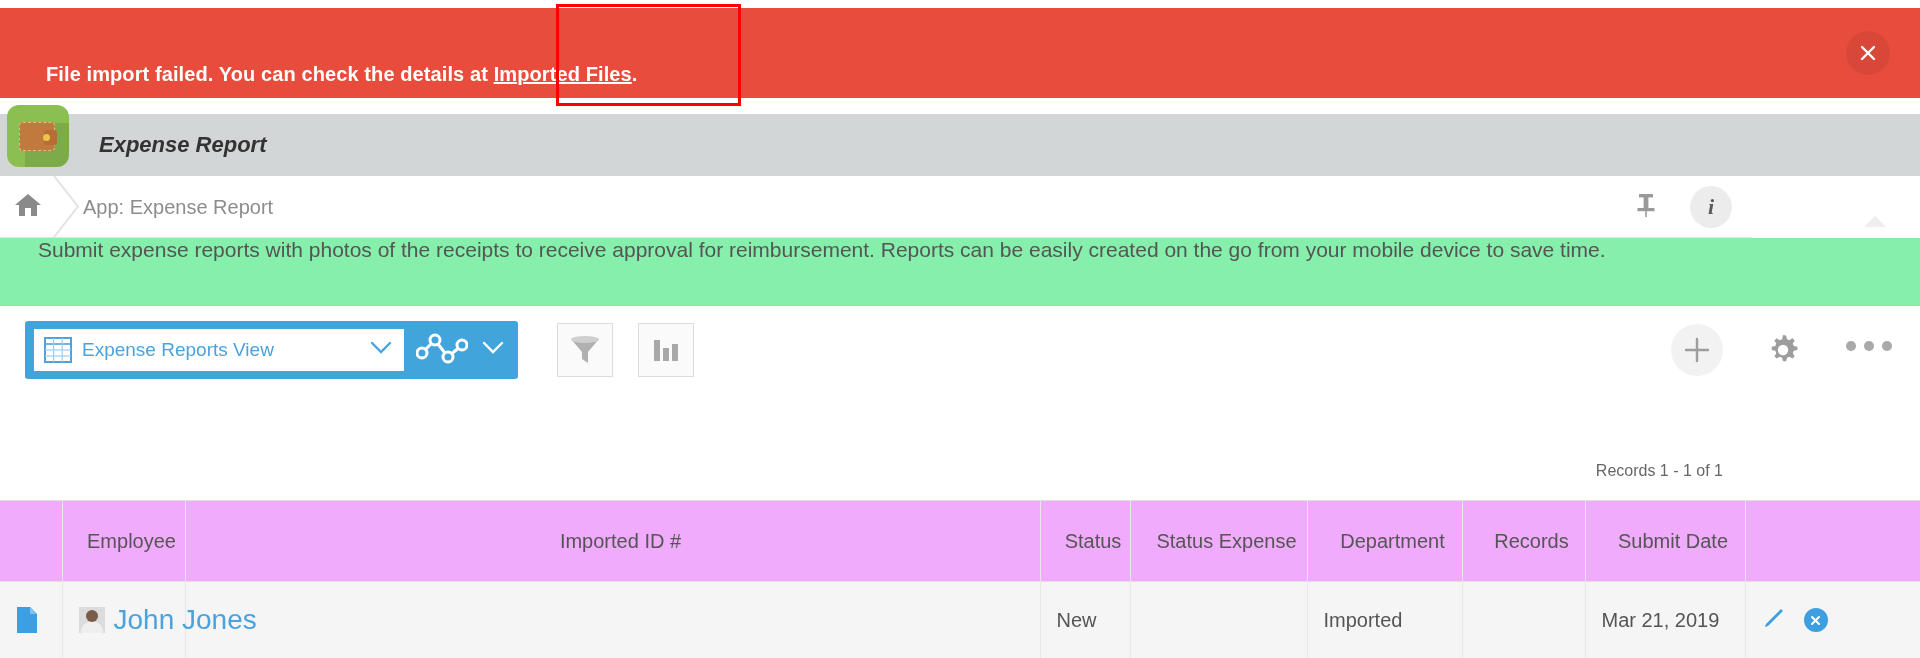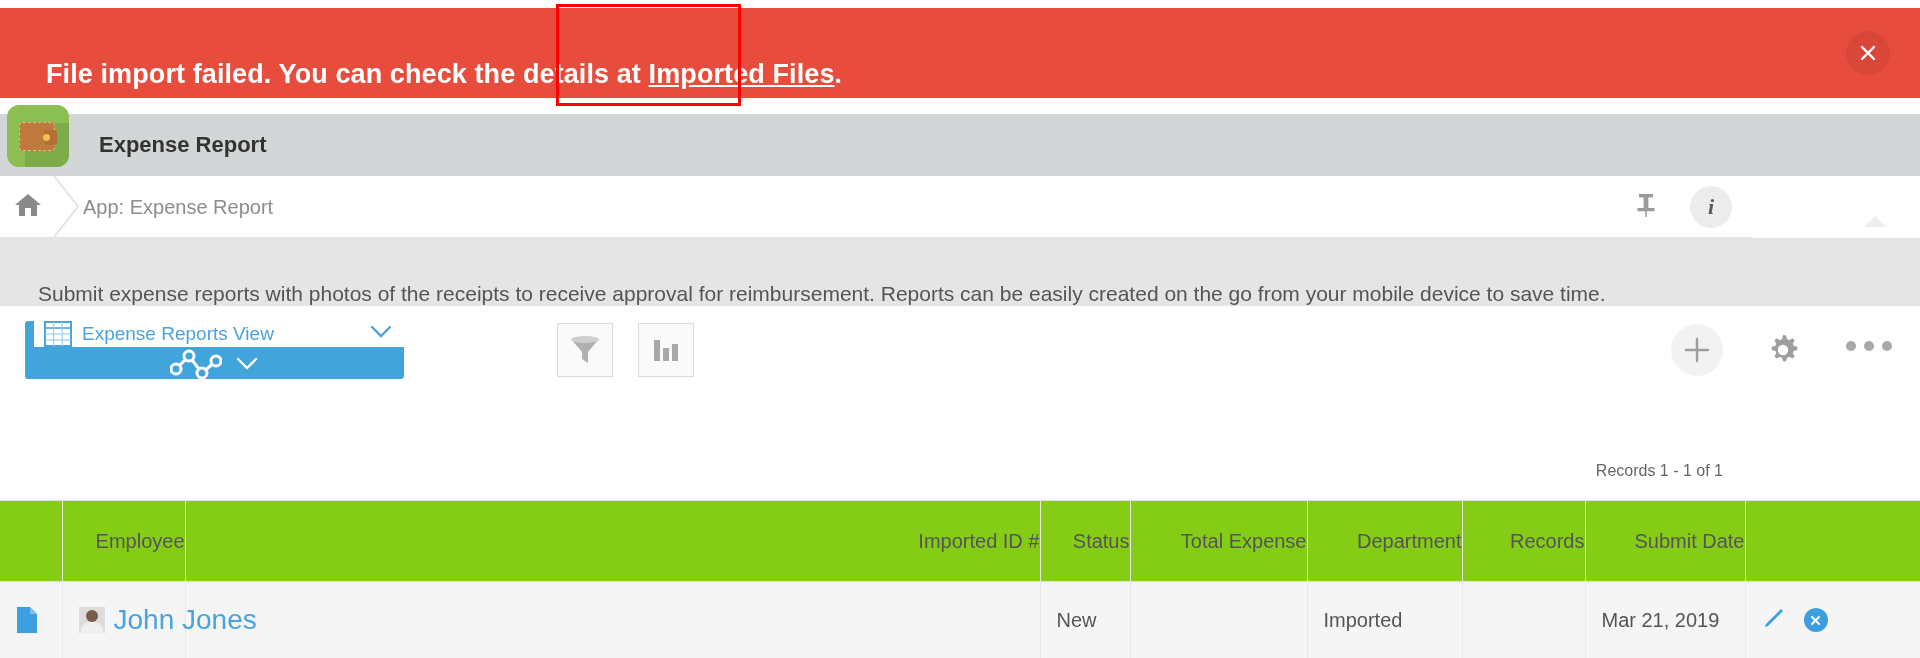--- a/index.html
+++ b/index.html
@@ -14,21 +14,21 @@
   
   .error-bar {
     position: absolute; left: 0; top: 8px;
     width: 1920px; height: 90px;
     background: #e74c3c;
     display: flex; align-items: center;
   }
   .error-text {
     margin-left: 46px;
     color: #ffffff;
-    font-size: 27px;
+    font-size: 20px;
     font-weight: bold;
     letter-spacing: 0.1px;
     white-space: nowrap;
     margin-top: 42px;
   }
   .error-link {
     color: #ffffff;
     text-decoration: underline;
     font-weight: bold;
     cursor: pointer;
@@ -51,20 +51,21 @@
     border: 3px solid #ff0000;
     pointer-events: none;
     z-index: 40;
   }
 
   
   .titlebar {
     position: absolute; left: 0; top: 114px;
     width: 1920px; height: 62px;
     background: #d2d6d6;
+    font-style: italic;
   }
   .app-icon {
     position: absolute; left: 7px; top: -9px;
     width: 62px; height: 62px;
     border-radius: 12px;
     background: #8cbf52;
     overflow: hidden;
   }
   .app-icon .shadow {
     position: absolute; left: 18px; top: 18px;
@@ -143,40 +144,40 @@
     border-left: 11px solid transparent;
     border-right: 11px solid transparent;
     border-bottom: 11px solid #eeeeee;
     z-index: 5;
   }
 
   
   .desc {
     position: absolute; left: 0; top: 238px;
     width: 1920px; height: 68px;
-    background: #e5e5e5;
-    display: flex; align-items: flex-end;
+    background: #86efac;
+    display: flex; align-items: flex-start;
   }
   .desc-text {
     margin-left: 38px;
     font-size: 21px; color: #555;
     white-space: nowrap;
   }
 
   
   .toolbar {
     position: absolute; left: 0; top: 306px;
     width: 1920px; height: 85px;
     background: #ffffff;
   }
   .view-group {
     position: absolute; left: 25px; top: 15px;
     height: 58px; background: #41a5dc;
     border-radius: 3px;
-    display: flex; align-items: center; flex-direction: column;
+    display: flex; align-items: center;
   }
   .view-select {
     margin-left: 9px;
     width: 370px; height: 42px;
     background: #ffffff;
     display: flex; align-items: center;
     cursor: pointer;
   }
   .view-table-icon { margin-left: 10px; width: 28px; height: 26px; }
   .view-label {
@@ -229,26 +230,26 @@
     font-size: 16px; color: #666; white-space: nowrap;
   }
 
   
   .table-wrap {
     position: absolute; left: 0; top: 500px;
     width: 1920px;
   }
   table { border-collapse: collapse; width: 1920px; table-layout: fixed; }
   thead th {
-    height: 81px; background: #84cc16;
+    height: 81px; background: #f0abfc;
     border-top: 1px solid #e0e0e0;
     border-bottom: 1px solid #e0e0e0;
     border-right: 1px solid #e8e8e8;
     font-weight: normal; font-size: 20px; color: #555;
-    text-align: right; padding-left: 16px;
+    text-align: center; padding-left: 16px;
     white-space: nowrap;
     margin-top: 48px;
   }
   thead th.c0 { border-right: 1px solid #e8e8e8; }
   tbody td {
     height: 77px; background: #f5f5f5;
     border-bottom: 1px solid #e0e0e0;
     border-right: 1px solid #e8e8e8;
     font-size: 20px; color: #555;
     padding-left: 16px;
@@ -425,21 +426,21 @@
         <col style="width:123px">
           <col style="width:160px">
           <col style="width:175px">
       </colgroup>
       <thead>
         <tr>
           <th class="c0"></th>
           <th>Employee</th>
           <th>Imported ID #</th>
           <th>Status</th>
-          <th>Total Expense</th>
+          <th>Status Expense</th>
           <th>Department</th>
           <th>Records</th>
           <th>Submit Date</th>
           <th style="border-right:none"></th>
         </tr>
       </thead>
       <tbody>
         <tr>
           <td>
             <svg class="doc-icon" width="22" height="28" viewBox="0 0 22 28">

